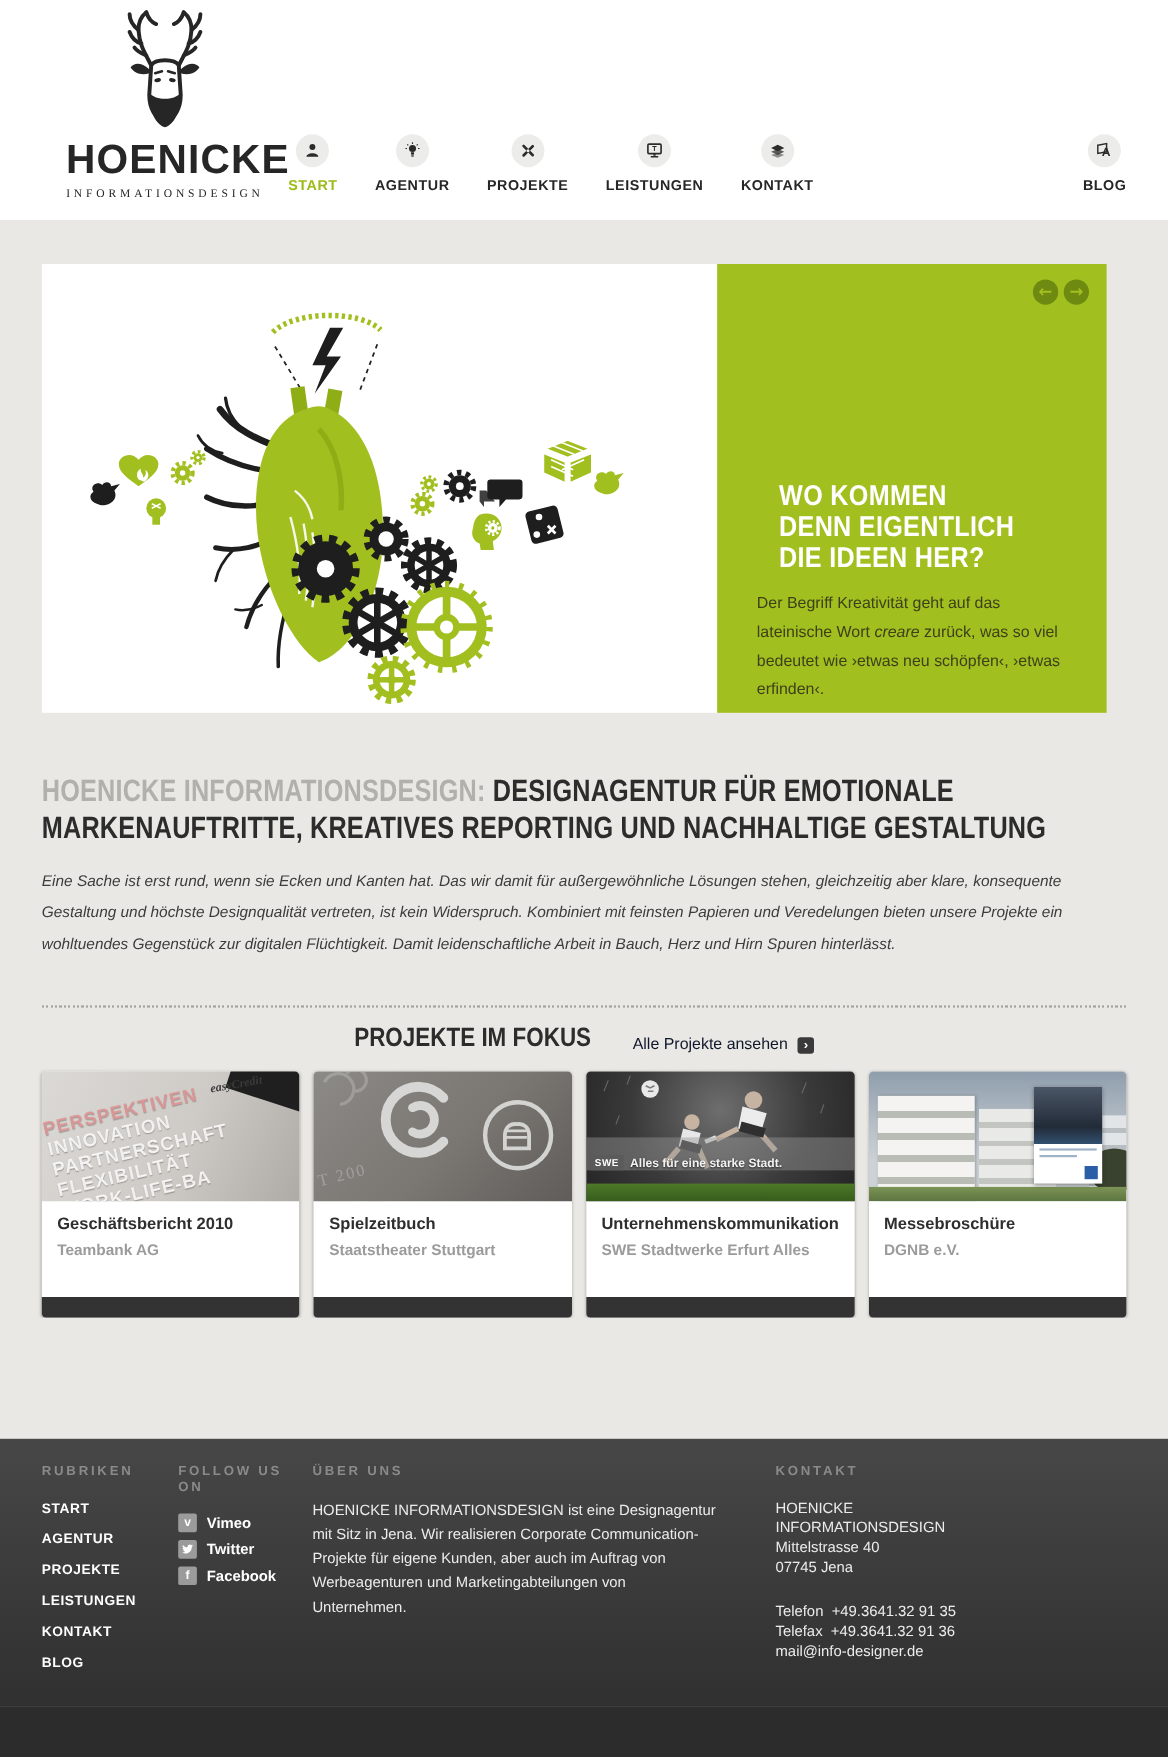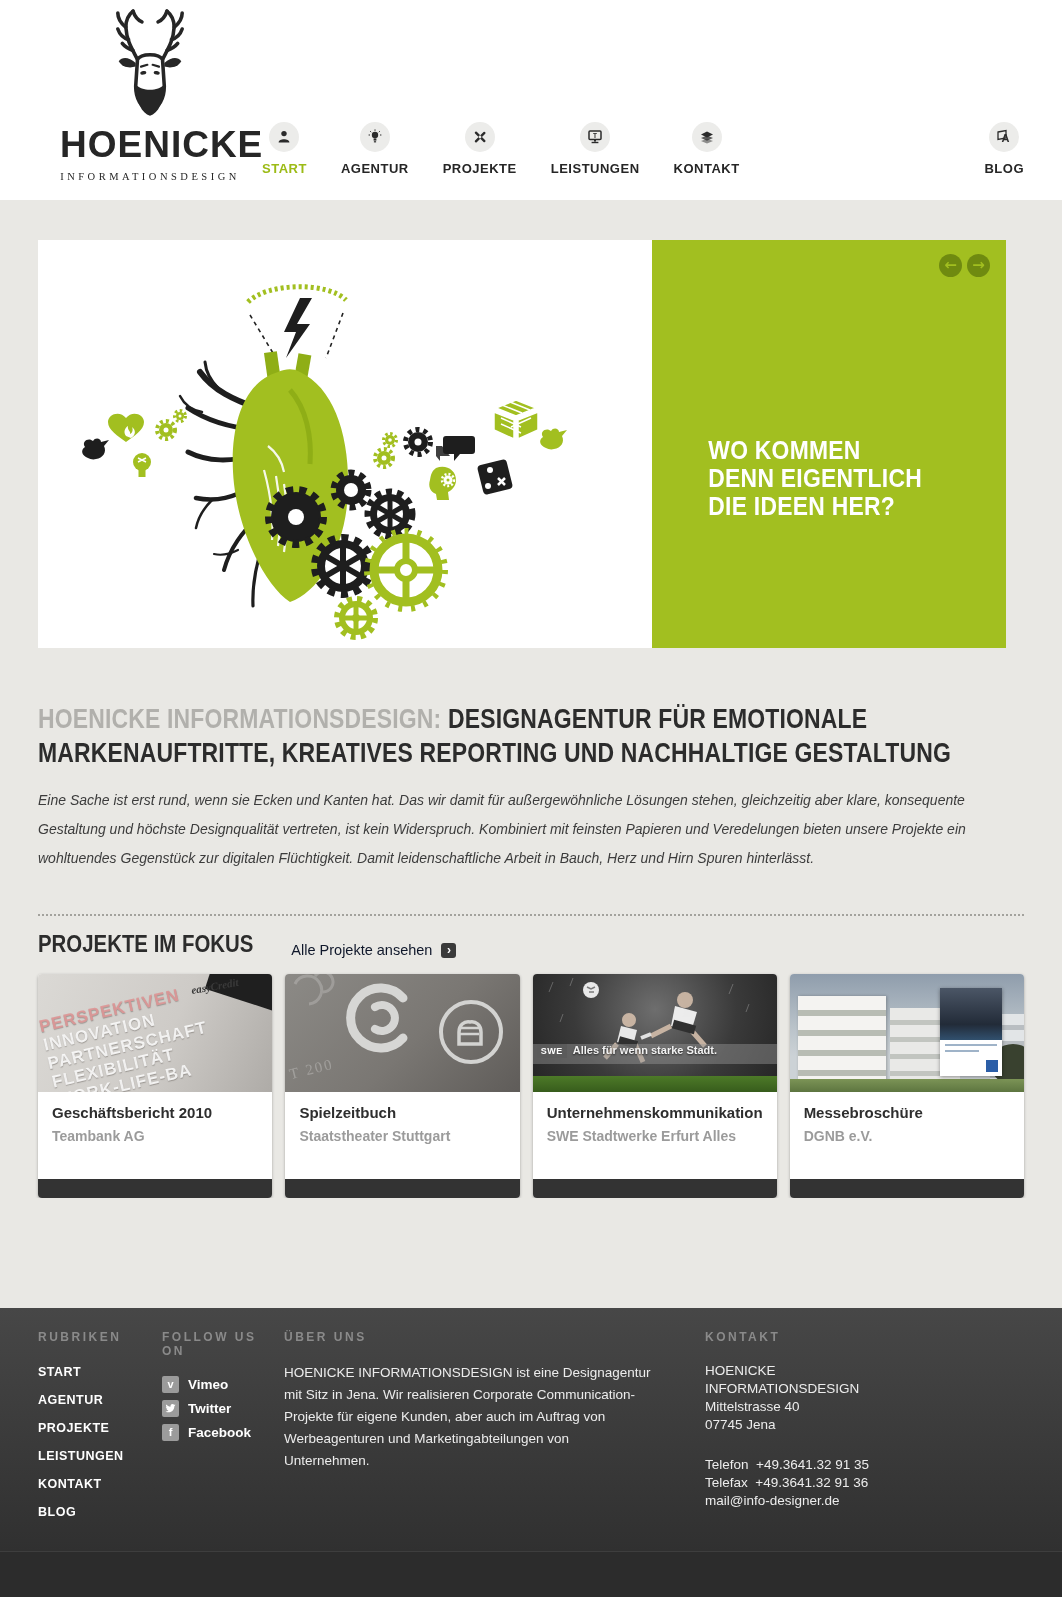--- a/index.html
+++ b/index.html
@@ -36,21 +36,21 @@
   
   .intro { margin:54px 38px 0; }
   .intro h1 { font-size:28px; line-height:34px; font-weight:bold; transform:scaleX(.82); transform-origin:0 0; width:1180px; letter-spacing:.2px; }
   .hd-gray { color:#b1b0ac; }
   .hd-dark { color:#2c2c2c; }
   .intro p { margin-top:16px; font-size:14px; line-height:29px; color:#3c3c3c; width:968px;font-style:italic; }
 
   
   .projects { margin:41px 38px 0; }
   .dotted-divider { height:2px; background-image:repeating-linear-gradient(90deg,#a3a29d 0 2px,transparent 2px 4px); }
-  .projects-head { display:flex; align-items:flex-end; justify-content:flex-start; margin-top:14px; }
+  .projects-head { display:flex; align-items:flex-end; justify-content:center; margin-top:14px; }
   .projects-head h2 { font-size:24px; font-weight:bold; transform:scaleX(.85); transform-origin:0 100%; white-space:nowrap; }
   .view-all { display:flex; align-items:center; gap:9px; text-decoration:none; cursor:pointer; }
   .view-all-label { font-size:14.5px; color:#0f172a; }
   .arrow-box { width:15px; height:15px; border-radius:3px; background:#3a3a3a; color:#ffffff; font-size:12px; line-height:15px; text-align:center; font-weight:bold; }
   .cards { display:grid; grid-template-columns:repeat(4,1fr); gap:13px; margin-top:16px; }
   .card { background:#ffffff; border-radius:4px; box-shadow:0 1px 3px rgba(0,0,0,.3); cursor:pointer; }
   .card-img { height:118px; border-radius:4px 4px 0 0; position:relative; overflow:hidden; }
   .card-body { padding:12px 14px; height:87px; }
   .card-title { font-size:15px; font-weight:bold; color:#2e2e2e; }
   .card-client { font-size:14px; font-weight:bold; color:#9b9b9b; margin-top:7px; }
@@ -61,21 +61,21 @@
   .img-report .corner { position:absolute; right:-30px; top:-30px; width:90px; height:60px; background:#1f1f1f; transform:rotate(18deg); }
   .img-report .easycredit { position:absolute; right:34px; top:6px; font-family:"Liberation Serif", serif; font-style:italic; font-weight:bold; font-size:11px; color:#3a3a3a; transform:rotate(-10deg); }
   .emboss { position:absolute; left:8px; top:24px; transform:rotate(-13deg); font-weight:bold; font-size:17px; line-height:19px; letter-spacing:1px; color:rgba(255,255,255,.85); text-shadow:0 1px 1px rgba(120,115,110,.6); white-space:nowrap; }
   .emboss .w0 { color:rgba(222,150,150,.9); }
   
   .img-book { background:linear-gradient(135deg,#8c8a86 0%,#7a7773 55%,#5f5c59 100%); }
   .img-book .faint-t { position:absolute; left:4px; bottom:14px; font-family:"Liberation Serif", serif; font-size:15px; color:rgba(255,255,255,.25); transform:rotate(-14deg); letter-spacing:2px; }
   
   .img-soccer { background:radial-gradient(circle at 50% 30%,#6e6e6e 0%,#3a3a3a 55%,#242424 100%); }
   .img-soccer .grass { position:absolute; left:0; right:0; bottom:0; height:16px; background:linear-gradient(#4d7a28,#375c1c); }
-  .img-soccer .banner { position:absolute; left:0; right:0; bottom:28px; height:20px; background:rgba(150,150,150,.45); display:flex; align-items:flex-start; gap:6px; padding:0 4px; }
+  .img-soccer .banner { position:absolute; left:0; right:0; bottom:28px; height:30px; background:rgba(150,150,150,.45); display:flex; align-items:flex-end; gap:6px; padding:0 4px; }
   .swe-badge { background:rgba(90,90,90,.8); color:#fff; font-weight:bold; font-size:9px; padding:2px 4px; letter-spacing:.5px; }
   .banner-caption { color:#f2f2f2; font-weight:bold; font-size:11px; text-shadow:0 1px 2px rgba(0,0,0,.7); white-space:nowrap; }
   
   .img-building { background:linear-gradient(#8f9dac 0%,#b9c2c9 45%,#ccd2d6 70%); }
   .img-building .bld1 { position:absolute; left:8px; top:22px; width:88px; height:96px; background:repeating-linear-gradient(#f4f3f1 0 14px,#b8bcb4 14px 20px); box-shadow:1px 0 3px rgba(0,0,0,.25); }
   .img-building .bld2 { position:absolute; left:100px; top:34px; width:70px; height:84px; background:repeating-linear-gradient(#e9e9e7 0 12px,#c2c5c0 12px 17px); }
   .img-building .bld3 { position:absolute; right:0; top:40px; width:34px; height:78px; background:repeating-linear-gradient(#e2e5e7 0 11px,#b9bec2 11px 16px); }
   .img-building .lawn { position:absolute; left:0; right:0; bottom:0; height:13px; background:linear-gradient(#7c9456,#5d7540); }
   .img-building .brochure { position:absolute; right:22px; top:14px; width:62px; height:88px; background:#ffffff; box-shadow:0 1px 4px rgba(0,0,0,.4); }
   .img-building .brochure .city { height:52px; background:linear-gradient(#4b5666 0%,#222b38 70%,#31506e 100%); }
@@ -349,20 +349,21 @@
     <div class="slide-panel">
       <div class="slider-arrows">
         <button class="arrow-btn">←</button>
         <button class="arrow-btn">→</button>
       </div>
       <h2 class="slide-title">
         <span class="cond">WO KOMMEN</span>
         <span class="cond">DENN EIGENTLICH</span>
         <span class="cond">DIE IDEEN HER?</span>
       </h2>
+      <p class="slide-body"><span>Der Begriff Kreativität geht auf das lateinische Wort </span><em>creare</em><span> zurück, was so viel bedeutet wie ›etwas neu schöpfen‹, ›etwas erfinden‹.</span></p>
     </div>
   </section>
 
   <section class="intro">
     <h1><span class="hd-gray">HOENICKE INFORMATIONSDESIGN:</span><span class="hd-dark"> DESIGNAGENTUR FÜR EMOTIONALE MARKENAUFTRITTE, KREATIVES REPORTING UND NACHHALTIGE GESTALTUNG</span></h1>
     <p>Eine Sache ist erst rund, wenn sie Ecken und Kanten hat. Das wir damit für außergewöhnliche Lösungen stehen, gleichzeitig aber klare, konsequente Gestaltung und höchste Designqualität vertreten, ist kein Widerspruch. Kombiniert mit feinsten Papieren und Veredelungen bieten unsere Projekte ein wohltuendes Gegenstück zur digitalen Flüchtigkeit. Damit leidenschaftliche Arbeit in Bauch, Herz und Hirn Spuren hinterlässt.</p>
   </section>
 
   <section class="projects">
     <div class="dotted-divider"></div>
@@ -437,21 +438,21 @@
                 <path d="M138,52 l-20,10 M158,56 l14,16" stroke="#cdb8a6" stroke-width="5"></path>
                 <path d="M140,50 l22,6" stroke="#2e2e2e" stroke-width="9"></path>
                 <path d="M118,60 l-10,4" stroke="#e8e8e8" stroke-width="4"></path>
               </g>
             <g stroke="rgba(255,255,255,.25)" stroke-width="1">
                 <path d="M20,8 l-4,10 M40,4 l-3,8 M200,10 l-4,10 M216,30 l-3,8 M30,40 l-3,8"></path>
               </g>
           </svg>
           <div class="banner">
             <span class="swe-badge">SWE</span>
-            <span class="banner-caption">Alles für wenn starke Stadt.</span>
+            <span class="banner-caption">Alles für eine starke Stadt.</span>
           </div>
           <div class="grass"></div>
         </div>
         <div class="card-body">
           <div class="card-title">Unternehmenskommunikation</div>
           <div class="card-client">SWE Stadtwerke Erfurt Alles</div>
         </div>
         <div class="card-bar"></div>
       </div>
 

